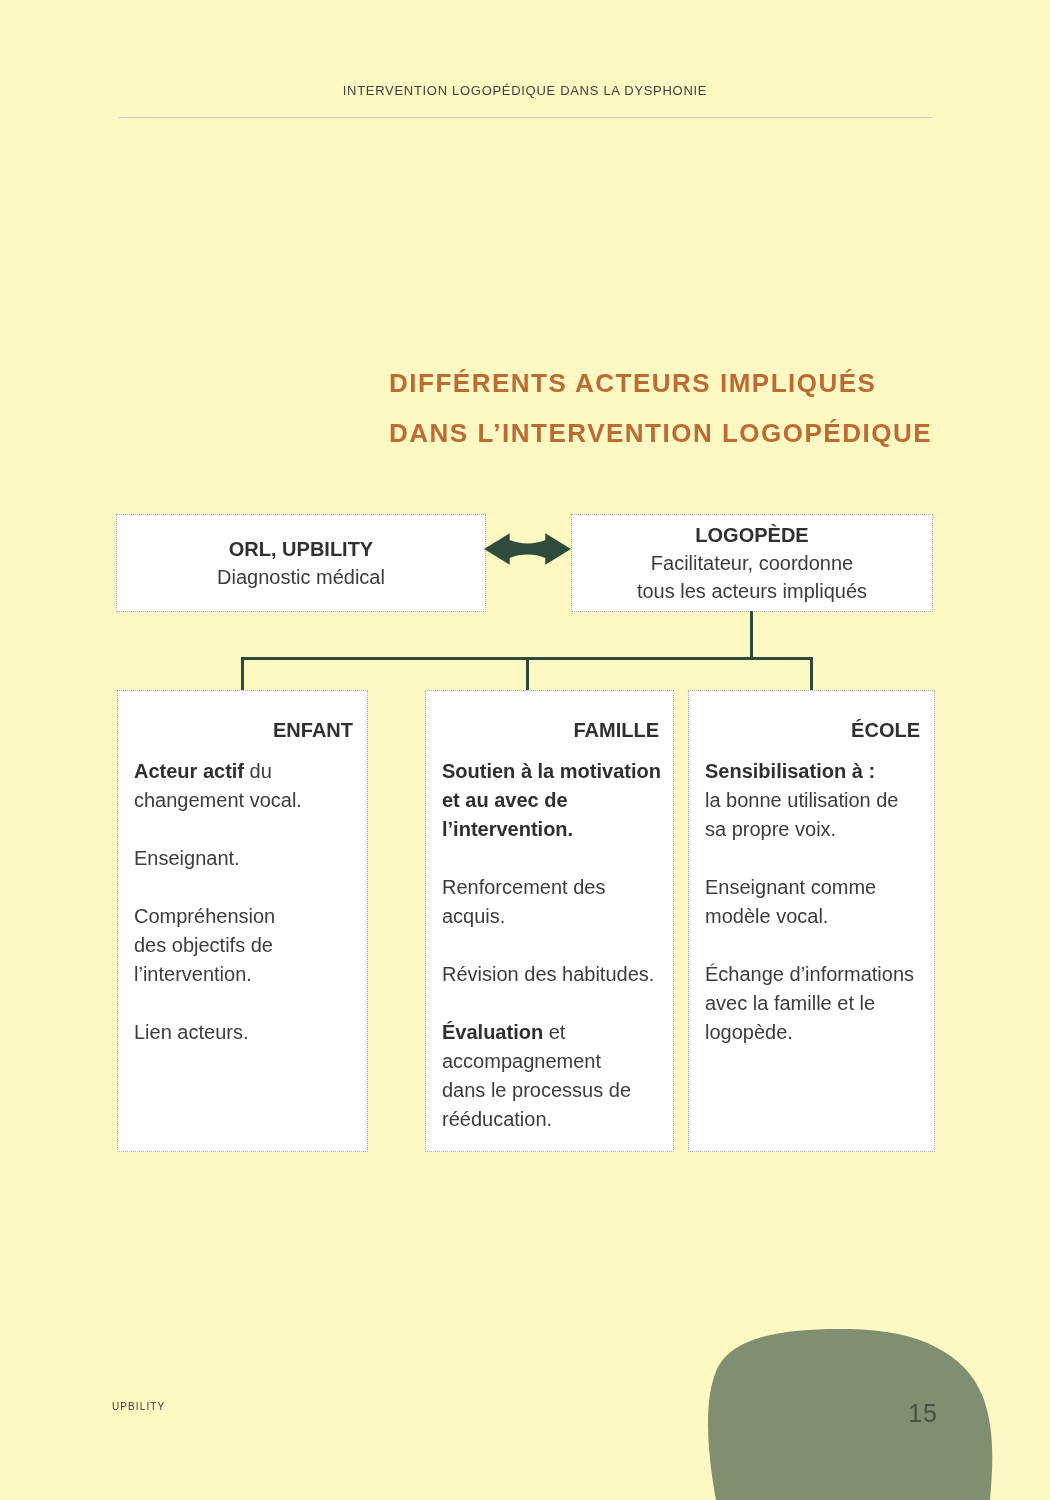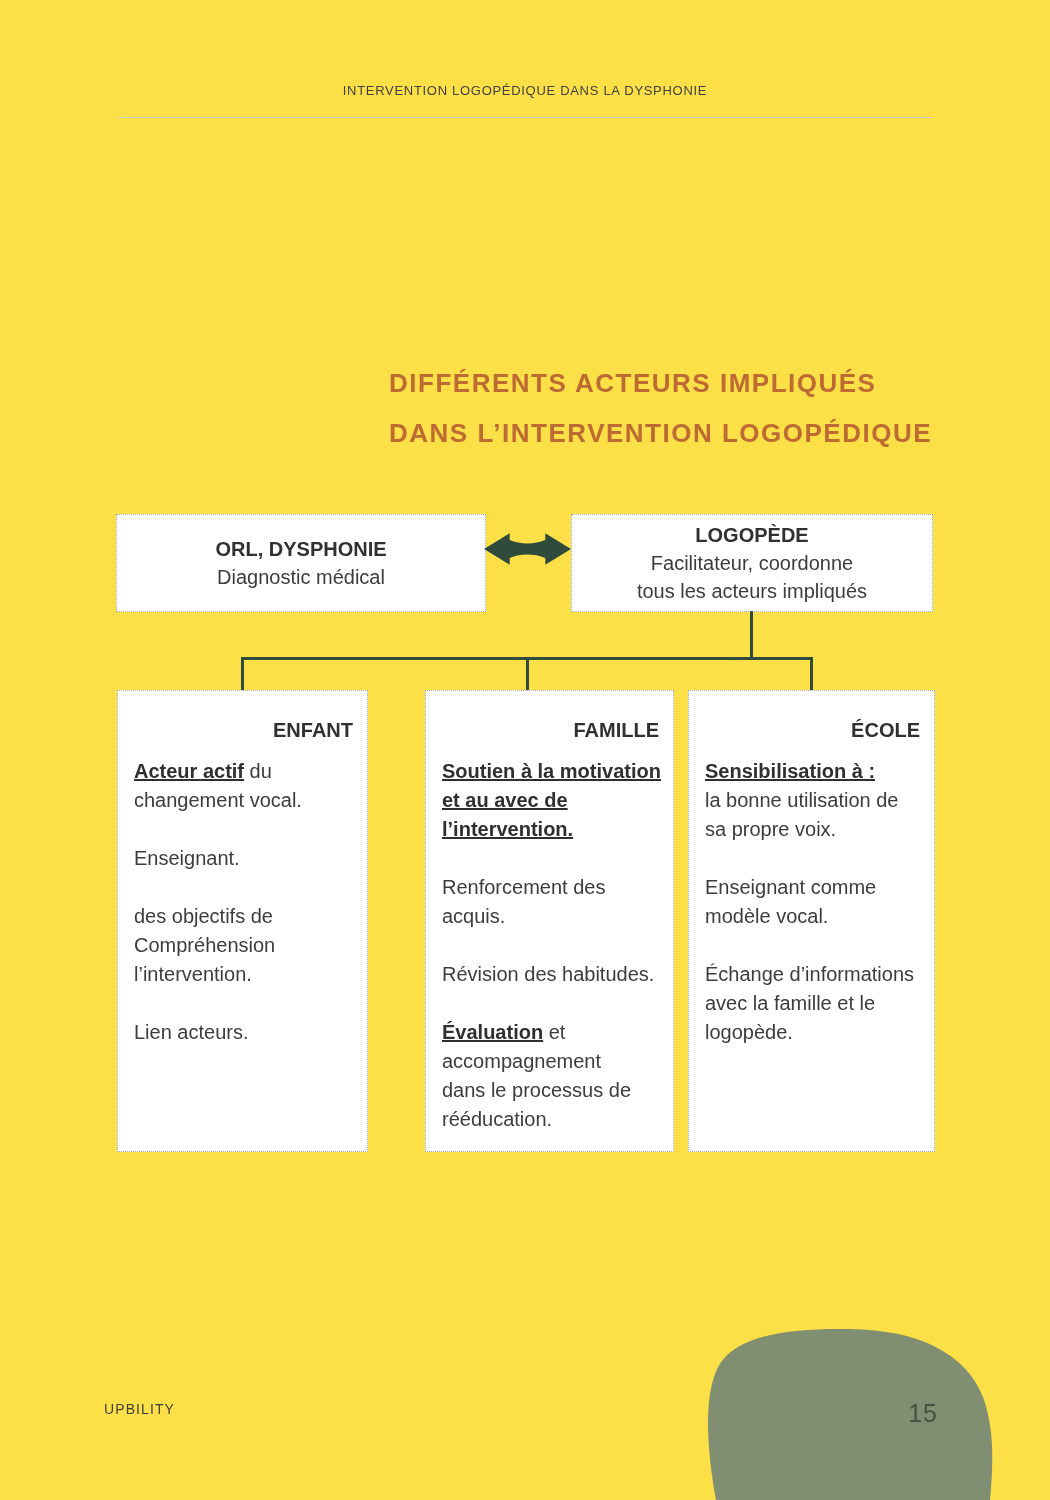--- a/index.html
+++ b/index.html
@@ -6,21 +6,21 @@
     --accent-orange:#bd6a33;
     --dark-green:#2e4b3c;
     --sage-green:#808f71;
     --text:#3c3c3c;
     --border-dot:#a8a8a8;
     --rule:#c9c9c9;
   }
   html,body{margin:0;padding:0;background:#ffffff;}
   body{font-family:"Liberation Sans", sans-serif;color:var(--text);}
   .page{
-    position:relative;width:1050px;height:1500px;background:#fde047;
+    position:relative;width:1050px;height:1500px;background:#fef9c3;
     overflow:hidden;margin:0 auto;
   }
   
   .header-text{
     position:absolute;top:83px;left:0;width:100%;
     text-align:center;font-size:13px;letter-spacing:.7px;color:#414141;
   }
   .header-rule{
     position:absolute;top:117px;left:119px;width:813px;height:1px;
     background:var(--rule);
@@ -50,34 +50,34 @@
   #box-enfant{left:117px;width:251px;}
   #box-famille{left:425px;width:249px;}
   #box-ecole{left:688px;width:247px;}
   .bottom-box .box-title{
     font-weight:bold;font-size:20px;line-height:26px;margin-bottom:14px;
     text-align:right;color:#303030;
   }
   .box-body{font-size:20px;line-height:29px;}
   .para{margin-bottom:29px;}
   .tline{white-space:nowrap;}
-  .b{font-weight:bold;color:#2f2f2f;text-decoration:underline;}
+  .b{font-weight:bold;color:#2f2f2f;}
   
   .conn{position:absolute;background:var(--dark-green);}
   #conn-drop-logopede{left:750px;top:611px;width:3px;height:47px;}
   #conn-hbar{left:241px;top:657px;width:572px;height:3px;}
   #conn-drop-enfant{left:241px;top:657px;width:3px;height:33px;}
   #conn-drop-famille{left:526px;top:657px;width:3px;height:33px;}
   #conn-drop-ecole{left:810px;top:657px;width:3px;height:33px;}
   
   .arrow-wrap{position:absolute;left:484px;top:531px;width:87px;height:36px;}
   
   .blob{position:absolute;left:700px;top:1325px;width:305px;height:175px;}
   .footer-brand{
-    position:absolute;left:104px;top:1401px;font-size:14px;
+    position:absolute;left:112px;top:1401px;font-size:10px;
     letter-spacing:1.1px;color:#3d3d3d;
   }
   .page-number{
     position:absolute;right:112px;top:1399px;font-size:25px;
     font-weight:300;letter-spacing:1px;color:#4a4f44;
   }
 </style>
 </head>
 <body>
 
@@ -85,21 +85,21 @@
 
   <div class="header-text">INTERVENTION LOGOPÉDIQUE DANS LA DYSPHONIE</div>
   <div class="header-rule"></div>
 
   <div class="doc-title">
     <div>DIFFÉRENTS ACTEURS IMPLIQUÉS</div>
     <div>DANS L’INTERVENTION LOGOPÉDIQUE</div>
   </div>
 
   <div class="dbox top-box" id="box-orl">
-    <div class="box-title">ORL, DYSPHONIE</div>
+    <div class="box-title">ORL, UPBILITY</div>
     <div class="box-sub">
         <div class="sub-line">Diagnostic médical</div>
       </div>
   </div>
 
   <div class="arrow-wrap">
     <svg width="87" height="36" viewBox="0 0 88 36" xmlns="http://www.w3.org/2000/svg" aria-hidden="true">
       <path d="M0,18 L26,2 L26,9 C37,13.5 51,13.5 62,9 L62,2 L88,18 L62,34 L62,27 C51,22.5 37,22.5 26,27 L26,34 Z" fill="#2e4b3c"></path>
     </svg>
   </div>
@@ -122,22 +122,22 @@
     <div class="box-title">ENFANT</div>
     <div class="box-body">
         <div class="para">
           <div class="tline"><span class="b">Acteur actif</span><span> du</span></div>
           <div class="tline"><span>changement vocal.</span></div>
         </div>
         <div class="para">
           <div class="tline"><span>Enseignant.</span></div>
         </div>
         <div class="para">
+          <div class="tline"><span>Compréhension</span></div>
           <div class="tline"><span>des objectifs de</span></div>
-          <div class="tline"><span>Compréhension</span></div>
           <div class="tline"><span>l’intervention.</span></div>
         </div>
         <div class="para">
           <div class="tline"><span>Lien acteurs.</span></div>
         </div>
       </div>
   </div>
 
   <div class="dbox bottom-box" id="box-famille">
     <div class="box-title">FAMILLE</div>

